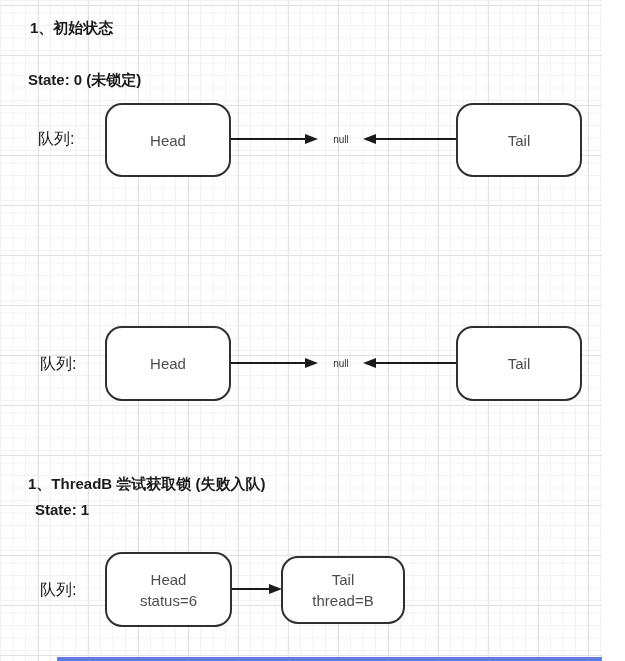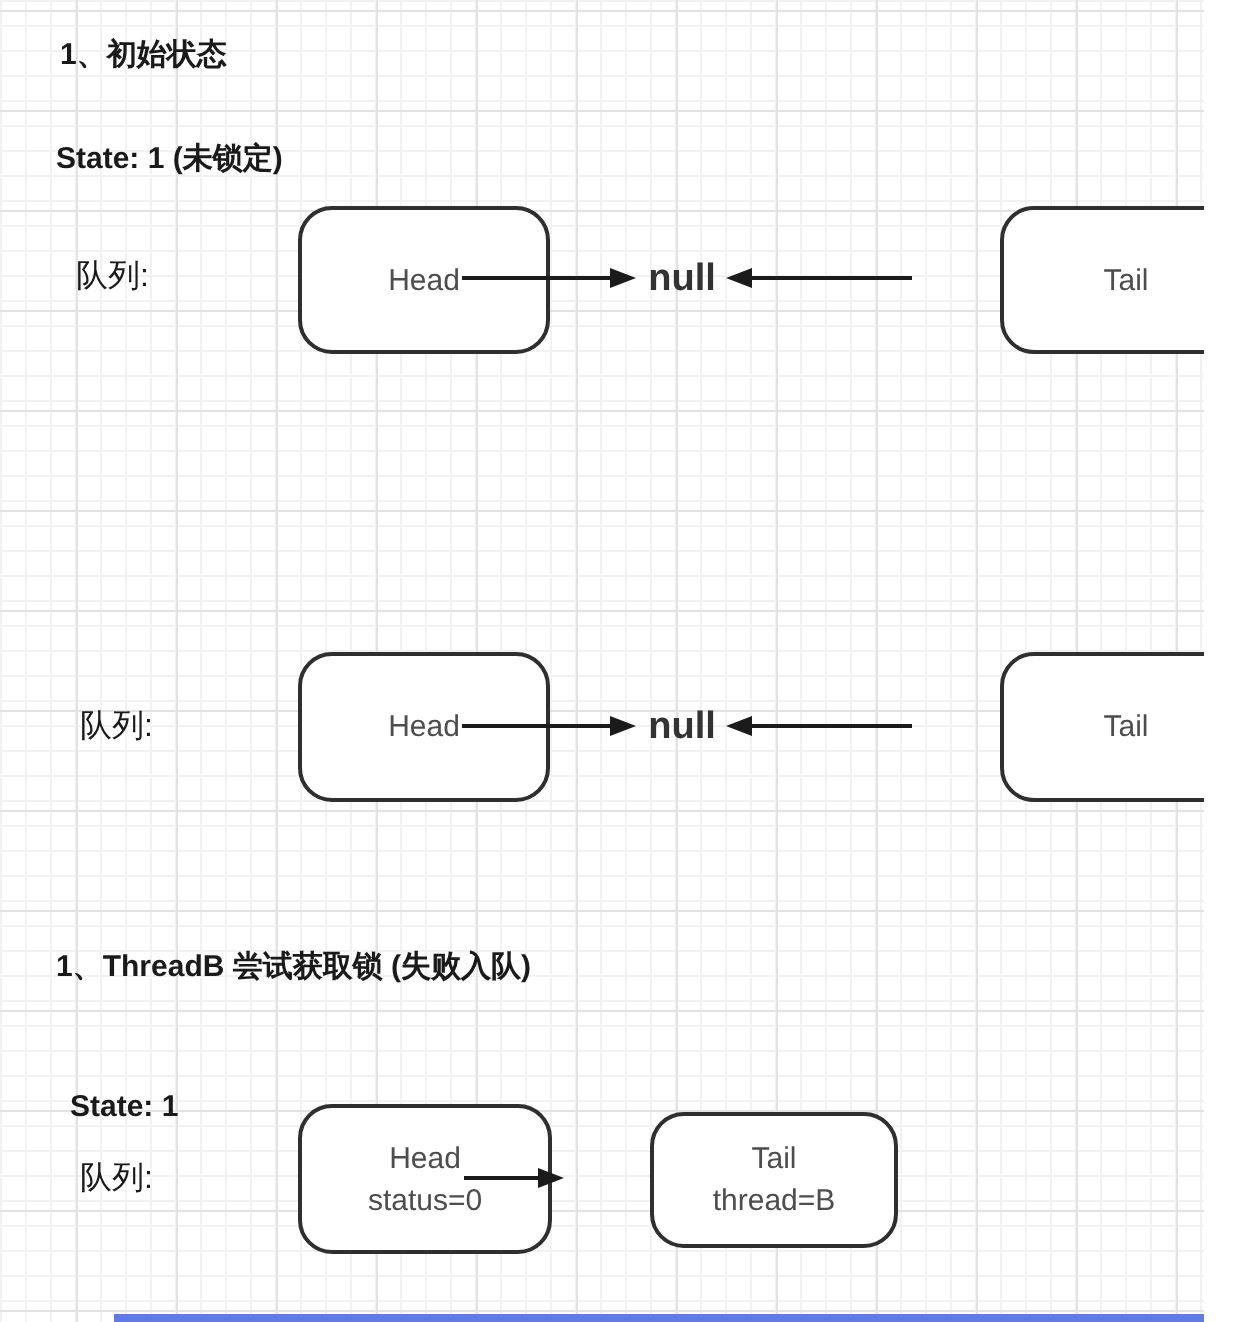--- a/index.html
+++ b/index.html
@@ -26,24 +26,24 @@
   .queue-label {
     position:absolute; font-size:16px; font-weight:400;
     color:var(--heading-text,#1a1a1a); white-space:nowrap; line-height:20px;
   }
   .node {
     position:absolute; box-sizing:border-box;
     background:#ffffff;
     border:2px solid var(--node-border,#2f2f2f);
     border-radius:17px;
     display:flex; flex-direction:column; align-items:center; justify-content:center;
-    color:var(--node-text,#4d4d4d); font-size:15px; line-height:21px; text-align:center;margin-left:44px;
+    color:var(--node-text,#4d4d4d); font-size:15px; line-height:21px; text-align:center;
   }
   .null-label {
-    position:absolute; font-size:19px; font-weight:700;
+    position:absolute; font-size:10px; font-weight:400;
     color:var(--null-text,#333333); line-height:18px; width:36px; text-align:center;
   }
   .arrow-r, .arrow-l { position:absolute; height:10px; }
   .arrow-r .shaft { position:absolute; left:0; right:10px; top:4px; height:0;
     border-top:2px solid var(--arrow,#1b1b1b); }
   .arrow-r .tip { position:absolute; right:-1px; top:0; width:0; height:0;
     border-left:13px solid var(--arrow,#1b1b1b);
     border-top:5px solid transparent; border-bottom:5px solid transparent; }
   .arrow-l .shaft { position:absolute; right:0; left:10px; top:4px; height:0;
     border-top:2px solid var(--arrow,#1b1b1b); }
@@ -52,21 +52,21 @@
     border-top:5px solid transparent; border-bottom:5px solid transparent; }
   .bottom-bar { position:absolute; left:57px; right:0; bottom:0; height:4px;
     background:var(--bottom-bar,#5f7ce0); }
 </style>
 </head>
 <body>
 
 <div class="canvas">
 
   <div class="title" style="left:30px; top:18px">1、初始状态</div>
-  <div class="state" style="left:28px; top:70px">State: 1 (未锁定)</div>
+  <div class="state" style="left:28px; top:70px">State: 0 (未锁定)</div>
   <div class="queue-label" style="left:38px; top:129px">队列:</div>
 
   <div class="node" style="left:105px; top:103px; width:126px; height:74px">
     <span>Head</span>
   </div>
 
   <div class="arrow-r" style="left:231px; top:134px; width:86px">
     <i class="shaft"></i>
     <i class="tip"></i>
   </div>
@@ -98,26 +98,26 @@
   <div class="arrow-l" style="left:364px; top:358px; width:92px">
     <i class="shaft"></i>
     <i class="tip"></i>
   </div>
 
   <div class="node" style="left:456px; top:326px; width:126px; height:75px">
     <span>Tail</span>
   </div>
 
   <div class="title" style="left:28px; top:474px">1、ThreadB 尝试获取锁 (失败入队)</div>
-  <div class="state" style="left:35px; top:544px">State: 1</div>
+  <div class="state" style="left:35px; top:500px">State: 1</div>
   <div class="queue-label" style="left:40px; top:580px">队列:</div>
 
   <div class="node" style="left:105px; top:552px; width:127px; height:75px">
     <span>Head</span>
-    <span>status=0</span>
+    <span>status=6</span>
   </div>
 
   <div class="arrow-r" style="left:232px; top:584px; width:49px">
     <i class="shaft"></i>
     <i class="tip"></i>
   </div>
 
   <div class="node" style="left:281px; top:556px; width:124px; height:68px">
     <span>Tail</span>
     <span>thread=B</span>

